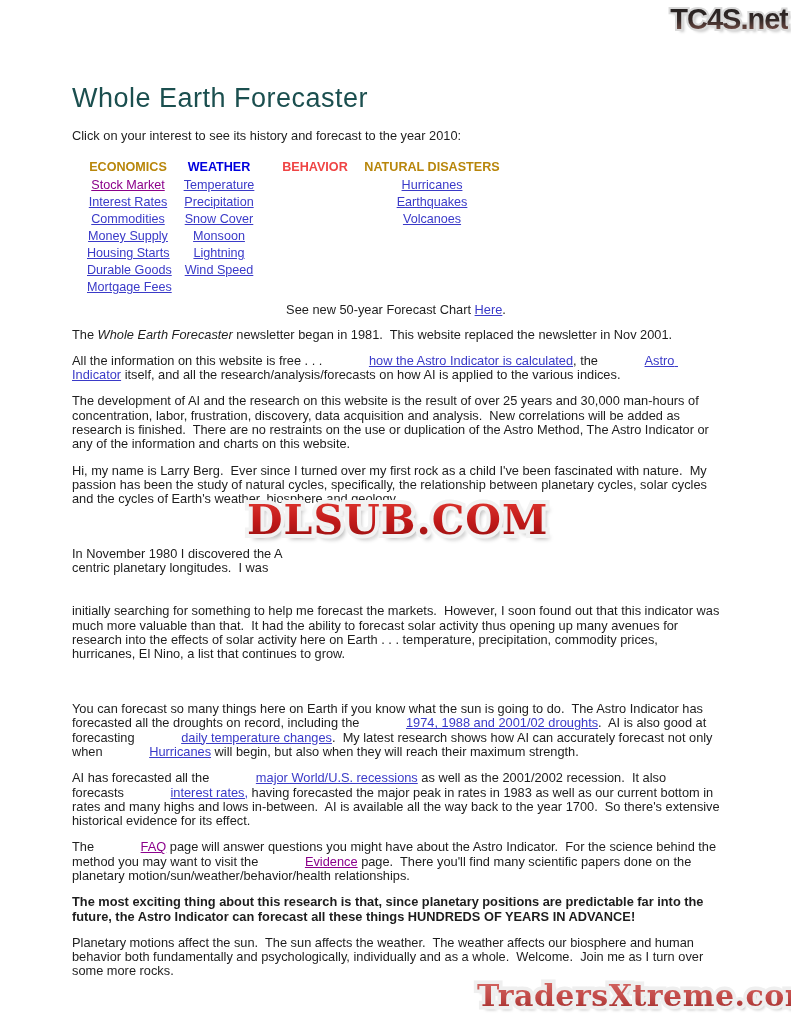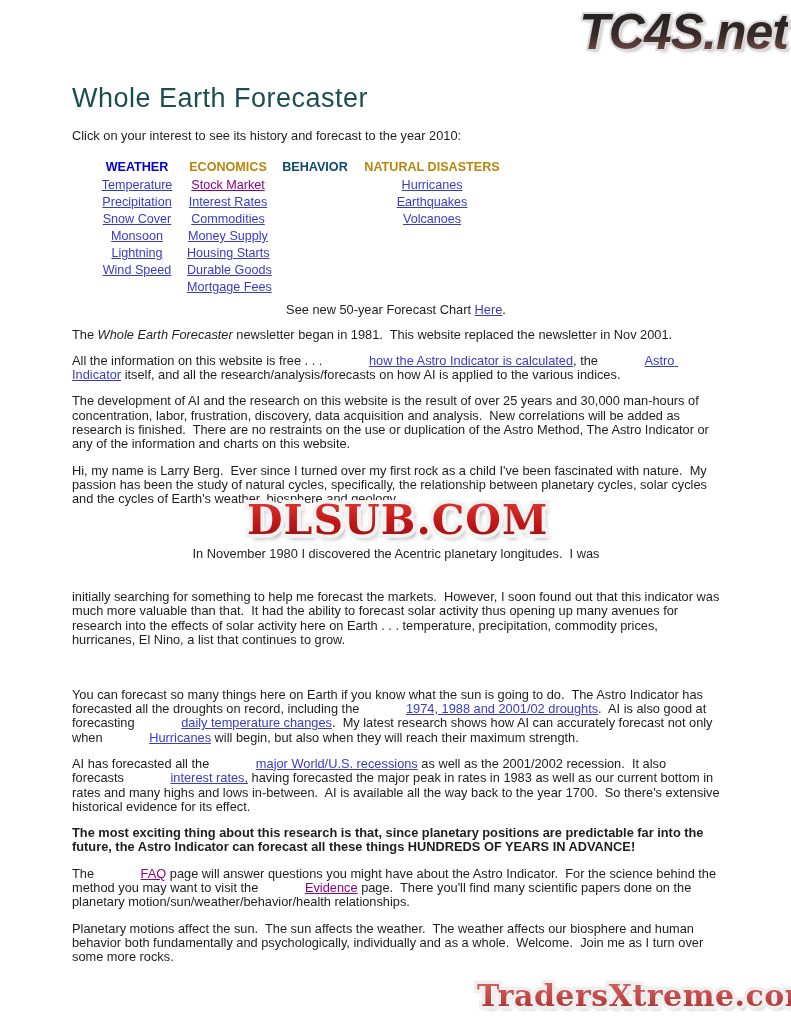--- a/index.html
+++ b/index.html
@@ -26,82 +26,82 @@
   .notices{margin-top:6px;text-align:center;font-size:12.8px;line-height:15.2px;}
   .notices .lnk{color:#3a3ac8;text-decoration:underline;}
   
   .paras{margin-top:10px;}
   .para{font-size:12.8px;line-height:14.3px;margin:0 0 12px 0;white-space:pre-wrap;}
   .para a{text-decoration:underline;padding-left:43px;}
   .para a.lnk{color:#3a3ac8;}
   .para a.vis{color:#8b008b;}
   .para .i{font-style:italic;}
   .para .b{font-weight:bold;}
-  .line1{display:flex;justify-content:center;white-space:pre;}
+  .line1{display:flex;justify-content:space-between;white-space:pre;flex-direction:column;}
   
   .wm{position:absolute;white-space:nowrap;z-index:5;}
   .wm .wm-stroke{position:absolute;left:0;top:0;}
   .wm .wm-fill{position:relative;}
   .wm-mid{
     left:247px;top:496px;
     font-family:"DejaVu Serif", serif;font-weight:bold;font-size:41px;letter-spacing:1px;
   }
   .wm-mid .wm-stroke{-webkit-text-stroke:8px #f2f2f2;color:#f2f2f2;text-shadow:4px 5px 4px #b5b5b5;}
   .wm-mid .wm-fill{color:#c41c1c;}
   .wm-bot{
     left:477px;top:978px;
     font-family:"DejaVu Serif", serif;font-weight:bold;font-size:30px;letter-spacing:0.5px;
   }
   .wm-bot .wm-stroke{-webkit-text-stroke:7px #efefef;color:#efefef;text-shadow:3px 4px 3px #bdbdbd;}
   .wm-bot .wm-fill{color:#bf4f4f;}
   .wm-top{
     right:3px;top:3px;
-    font-family:"Liberation Sans", sans-serif;font-weight:bold;font-size:50px;letter-spacing:-1px;font-style:italic;
+    font-family:"Liberation Sans", sans-serif;font-weight:bold;font-size:29px;letter-spacing:-1px;
   }
   .wm-top .wm-stroke{-webkit-text-stroke:4px #dadada;color:#dadada;text-shadow:3px 3px 3px #c9c9c9;}
   .wm-top .wm-fill{color:#3a2525;}
   @supports (-webkit-background-clip: text) {
     .wm-mid .wm-fill{background:linear-gradient(180deg,#e23a33 0%,#c01818 55%,#8f1010 100%);-webkit-background-clip:text;-webkit-text-fill-color:transparent;}
     .wm-bot .wm-fill{background:linear-gradient(180deg,#d66a66 0%,#c24a48 55%,#9c2a28 100%);-webkit-background-clip:text;-webkit-text-fill-color:transparent;}
     .wm-top .wm-fill{background:linear-gradient(180deg,#1f1f1f 0%,#362a28 55%,#8c5a50 100%);-webkit-background-clip:text;-webkit-text-fill-color:transparent;}
   }
 </style>
 </head>
 <body>
 
 <div class="page">
   <h1 class="title">Whole Earth Forecaster</h1>
   <p class="intro">Click on your interest to see its history and forecast to the year 2010:</p>
 
   <div class="cats">
-    <div class="cat cat-1">
-      <div class="cat-h" style="color: rgb(0, 0, 221);">WEATHER</div>
-      <div class="cat-links">
-          <a href="#">Temperature</a>
-          <a href="#">Precipitation</a>
-          <a href="#">Snow Cover</a>
-          <a href="#">Monsoon</a>
-          <a href="#">Lightning</a>
-          <a href="#">Wind Speed</a>
-        </div>
-    </div>
     <div class="cat cat-0">
       <div class="cat-h" style="color: rgb(184, 134, 11);">ECONOMICS</div>
       <div class="cat-links">
           <a href="#" class="vis">Stock Market</a>
           <a href="#">Interest Rates</a>
           <a href="#">Commodities</a>
           <a href="#">Money Supply</a>
           <a href="#">Housing Starts</a>
           <a href="#">Durable Goods</a>
           <a href="#">Mortgage Fees</a>
         </div>
     </div>
+    <div class="cat cat-1">
+      <div class="cat-h" style="color: rgb(0, 0, 221);">WEATHER</div>
+      <div class="cat-links">
+          <a href="#">Temperature</a>
+          <a href="#">Precipitation</a>
+          <a href="#">Snow Cover</a>
+          <a href="#">Monsoon</a>
+          <a href="#">Lightning</a>
+          <a href="#">Wind Speed</a>
+        </div>
+    </div>
     <div class="cat cat-2">
-      <div class="cat-h" style="color: #0c4a6e;">BEHAVIOR</div>
+      <div class="cat-h" style="color: #ef4444;">BEHAVIOR</div>
     </div>
     <div class="cat cat-3">
       <div class="cat-h" style="color: rgb(184, 134, 11);">NATURAL DISASTERS</div>
       <div class="cat-links">
           <a href="#">Hurricanes</a>
           <a href="#">Earthquakes</a>
           <a href="#">Volcanoes</a>
         </div>
     </div>
   </div>
@@ -117,22 +117,22 @@
     <p class="para"><span>Hi, my name is Larry Berg.  Ever since I turned over my first rock as a child I've been fascinated with nature.  My passion has been the study of natural cycles, specifically, the relationship between planetary cycles, solar cycles and the cycles of Earth's weather, biosphere and geology.</span></p>
     <div class="para">
       <div class="line1">
         <span>In November 1980 I discovered the A</span>
         <span>centric planetary longitudes.  I was</span>
       </div>
       <div>initially searching for something to help me forecast the markets.  However, I soon found out that this indicator was much more valuable than that.  It had the ability to forecast solar activity thus opening up many avenues for research into the effects of solar activity here on Earth . . . temperature, precipitation, commodity prices, hurricanes, El Nino, a list that continues to grow.</div>
     </div>
     <p class="para"><span>You can forecast so many things here on Earth if you know what the sun is going to do.  The Astro Indicator has forecasted all the droughts on record, including the </span><a href="#" class="lnk">1974, 1988 and 2001/02 droughts</a><span>.  AI is also good at forecasting </span><a href="#" class="lnk">daily temperature changes</a><span>.  My latest research shows how AI can accurately forecast not only when </span><a href="#" class="lnk">Hurricanes</a><span> will begin, but also when they will reach their maximum strength.</span></p>
     <p class="para"><span>AI has forecasted all the </span><a href="#" class="lnk">major World/U.S. recessions</a><span> as well as the 2001/2002 recession.  It also forecasts </span><a href="#" class="lnk">interest rates,</a><span> having forecasted the major peak in rates in 1983 as well as our current bottom in rates and many highs and lows in-between.  AI is available all the way back to the year 1700.  So there's extensive historical evidence for its effect.</span></p>
+    <p class="para"><span>The </span><a href="#" class="vis">FAQ</a><span> page will answer questions you might have about the Astro Indicator.  For the science behind the method you may want to visit the </span><a href="#" class="vis">Evidence</a><span> page.  There you'll find many scientific papers done on the planetary motion/sun/weather/behavior/health relationships.</span></p>
     <p class="para"><span class="b">The most exciting thing about this research is that, since planetary positions are predictable far into the future, the Astro Indicator can forecast all these things HUNDREDS OF YEARS IN ADVANCE!</span></p>
-    <p class="para"><span>The </span><a href="#" class="vis">FAQ</a><span> page will answer questions you might have about the Astro Indicator.  For the science behind the method you may want to visit the </span><a href="#" class="vis">Evidence</a><span> page.  There you'll find many scientific papers done on the planetary motion/sun/weather/behavior/health relationships.</span></p>
     <p class="para"><span>Planetary motions affect the sun.  The sun affects the weather.  The weather affects our biosphere and human behavior both fundamentally and psychologically, individually and as a whole.  Welcome.  Join me as I turn over some more rocks.</span></p>
   </div>
 </div>
 
 <div class="wm wm-top">
   <span class="wm-stroke">TC4S.net</span>
   <span class="wm-fill">TC4S.net</span>
 </div>
 <div class="wm wm-mid">
   <span class="wm-stroke">DLSUB.COM</span>

